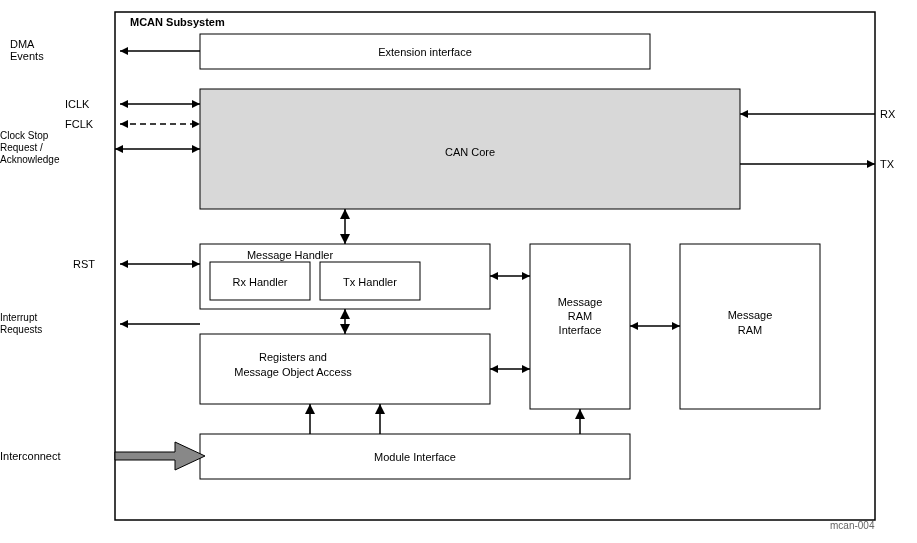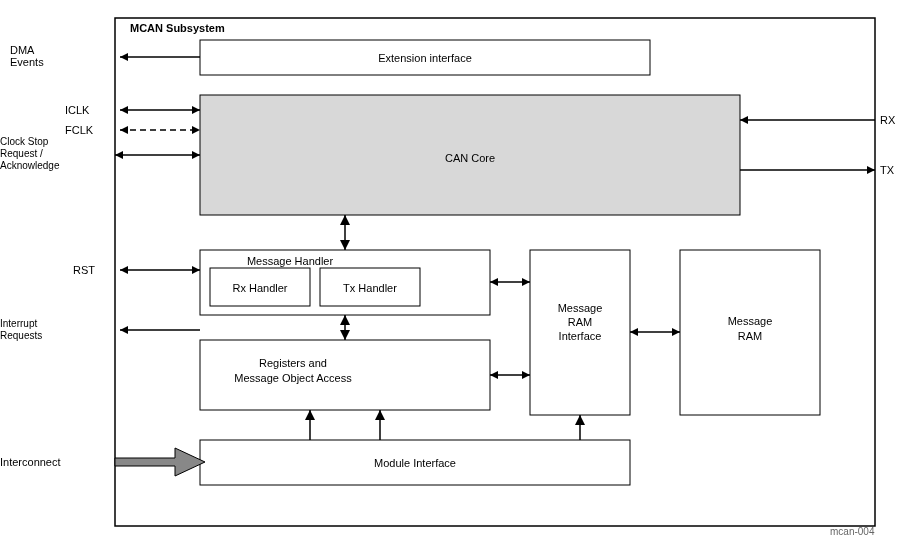--- a/index.html
+++ b/index.html
@@ -7,21 +7,21 @@
       background: #fff;
       font-family: Arial, sans-serif;
       font-size: 11px;
       width: 917px;
       height: 543px;
       overflow: hidden;
       position: relative;
     }
     #diagram-container {
       position: absolute;
-      top: 10px;
+      top: 4px;
       left: 0;
       width: 917px;
       height: 530px;
     }
     svg {
       width: 917px;
       height: 530px;
     }
     .label-text {
       font-family: Arial, sans-serif;

